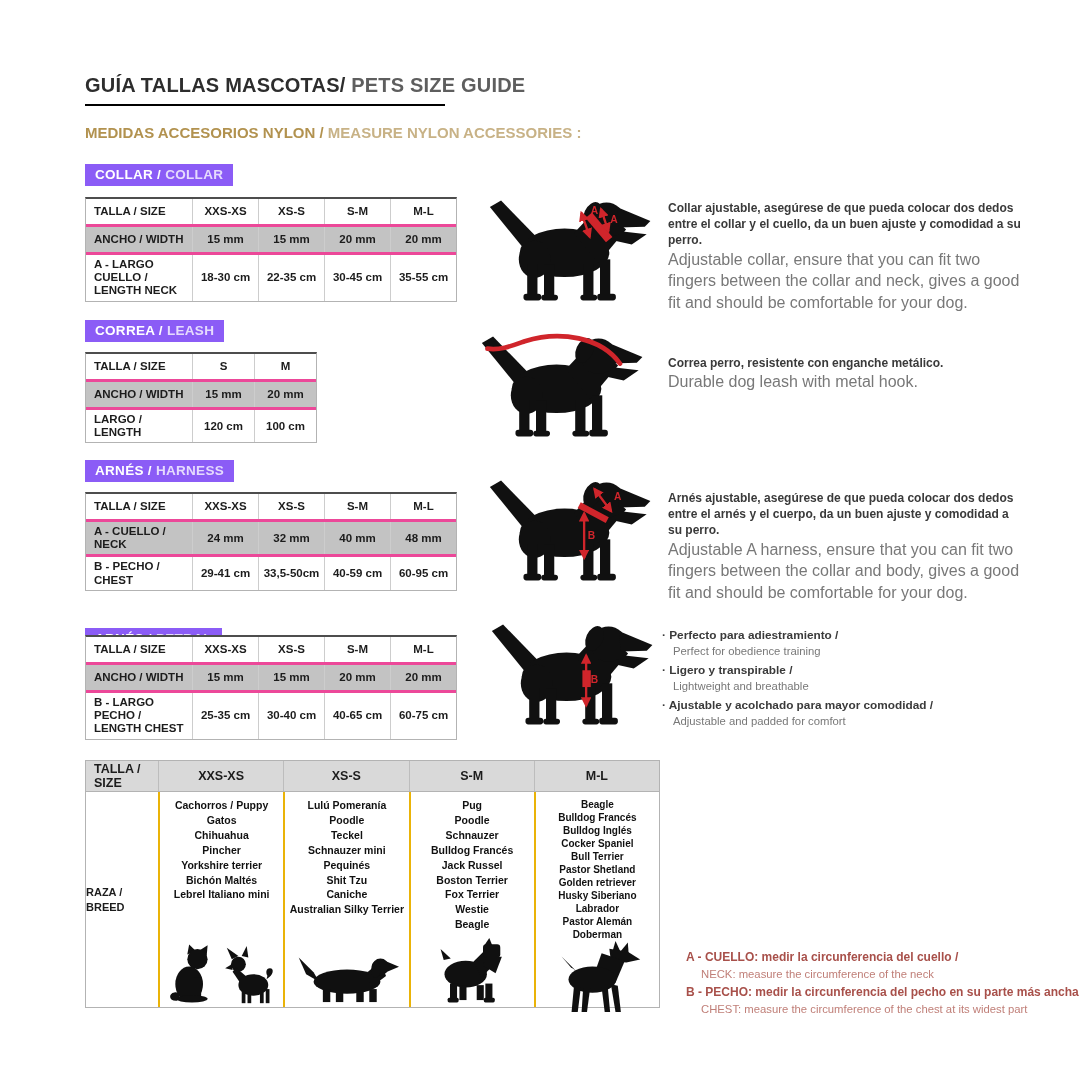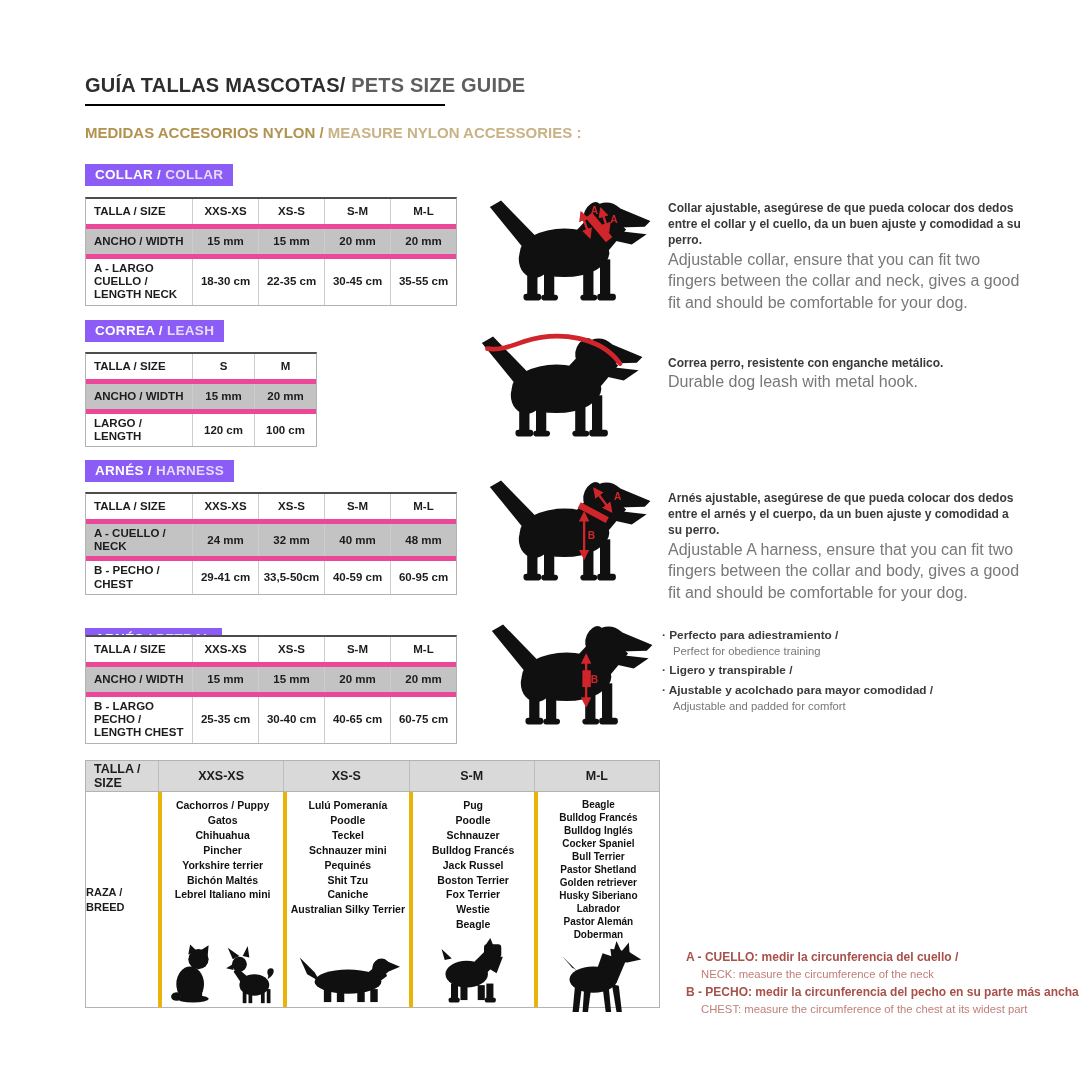--- a/index.html
+++ b/index.html
@@ -16,21 +16,21 @@
   .s-es{color:#b2924f;}
   .s-en{color:#c8b286;}
 
   
   .badge{position:absolute;background:#8b5cf6;color:#fff;font-size:13.5px;font-weight:800;
          padding:3px 10px 4px 10px;letter-spacing:.3px;white-space:nowrap;}
   .badge .b2{color:rgba(255,255,255,.78);font-weight:700;}
 
   
   .stable{position:absolute;border:1px solid #b3b3b3;border-top:2px solid #4d4d4d;background:#fff;}
-  .trow{display:flex;min-height:25px;border-top:5px solid #ec4899;}
+  .trow{display:flex;min-height:25px;border-top:3px solid #ec4899;}
   .trow:first-child{border-top:none;}
   .trow.shaded{background:#c3c3c3;}
   .tcell{display:flex;align-items:center;justify-content:center;font-size:11.5px;font-weight:700;
          color:#1c1c1c;border-left:1px solid #cdcdcd;text-align:center;padding:3px 2px;line-height:1.15;}
   .tcell:first-child{border-left:none;}
   .tlabel{justify-content:flex-start;text-align:left;padding-left:8px;}
   .t4 .tcell{width:66px;flex:none;box-sizing:border-box;}
   .t4 .tlabel{width:106px;}
   .t2 .tcell{width:62px;flex:none;box-sizing:border-box;}
   .t2 .tlabel{width:106px;}
@@ -53,21 +53,21 @@
   
   .btable{position:absolute;left:85px;top:760px;width:575px;height:248px;box-sizing:border-box;
           border:1px solid #b3b3b3;display:flex;flex-direction:column;background:#fff;}
   .bhead{display:flex;background:#d9d9d9;height:30px;flex:none;border-bottom:1px solid #b3b3b3;}
   .bcellh{display:flex;align-items:center;justify-content:center;flex:1;font-weight:800;
           font-size:12.5px;color:#1c1c1c;border-left:1px solid #bdbdbd;}
   .bcellh.blabelh{width:72px;flex:none;border-left:none;justify-content:flex-start;padding-left:8px;box-sizing:border-box;}
   .bbody{display:flex;flex:1;min-height:0;}
   .blabel{width:72px;flex:none;display:flex;align-items:center;justify-content:center;
           font-weight:700;font-size:11px;line-height:1.3;}
-  .bcol{flex:1;border-left:4px solid #eab308;display:flex;flex-direction:column;padding-top:6px;min-height:0;}
+  .bcol{flex:1;border-left:2px solid #eab308;display:flex;flex-direction:column;padding-top:6px;min-height:0;}
   .breed{font-size:10.5px;font-weight:700;text-align:center;line-height:1.42;color:#111;}
   .col-ml .breed{font-size:10px;line-height:1.3;}
   .sils{margin-top:auto;display:flex;align-items:flex-end;justify-content:center;gap:8px;padding-bottom:3px;}
 
   .dogsvg{position:absolute;}
   .redletter{fill:#d0252b;font-size:11px;font-weight:800;font-family:"Liberation Sans",sans-serif;}
 </style>
 </head>
 <body>
 
@@ -252,20 +252,21 @@
       <text x="108" y="70" class="redletter">B</text>
     </g>
   </svg>
   <div class="bullets" style="left:662px;top:628px">
       <div class="bullet">
         <div class="b-es">Perfecto para adiestramiento /</div>
         <div class="b-en">Perfect for obedience training</div>
       </div>
       <div class="bullet">
         <div class="b-es">Ligero y transpirable /</div>
+        <div class="b-en">Lightweight and breathable</div>
       </div>
       <div class="bullet">
         <div class="b-es">Ajustable y acolchado para mayor comodidad /</div>
         <div class="b-en">Adjustable and padded for comfort</div>
       </div>
     </div>
 
   <div class="btable">
     <div class="bhead">
       <div class="bcellh blabelh">TALLA / SIZE</div>

